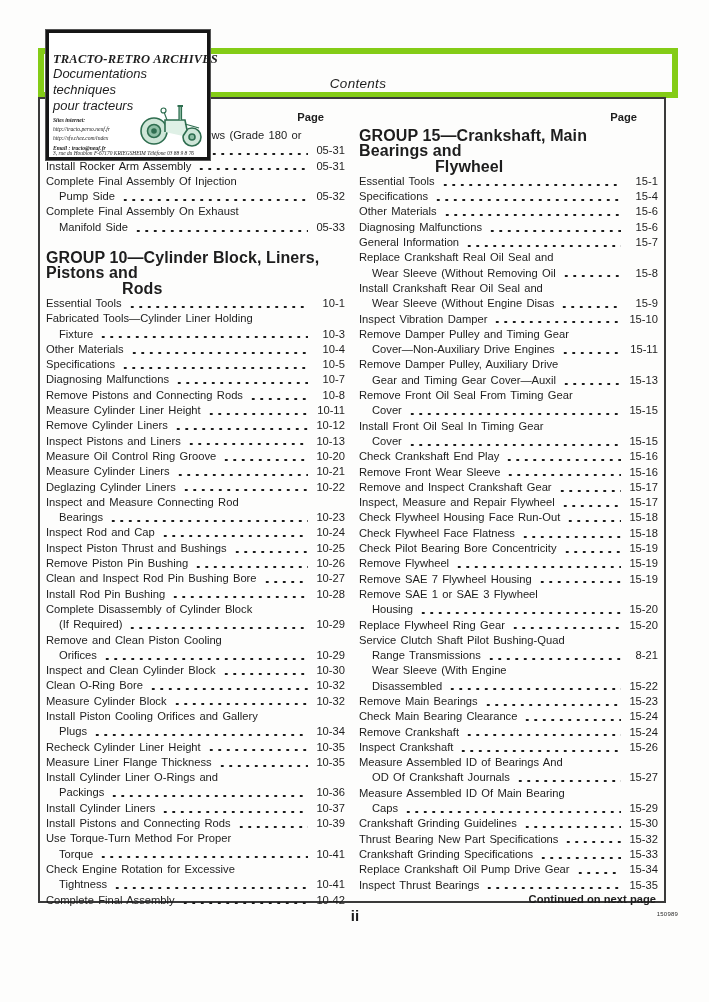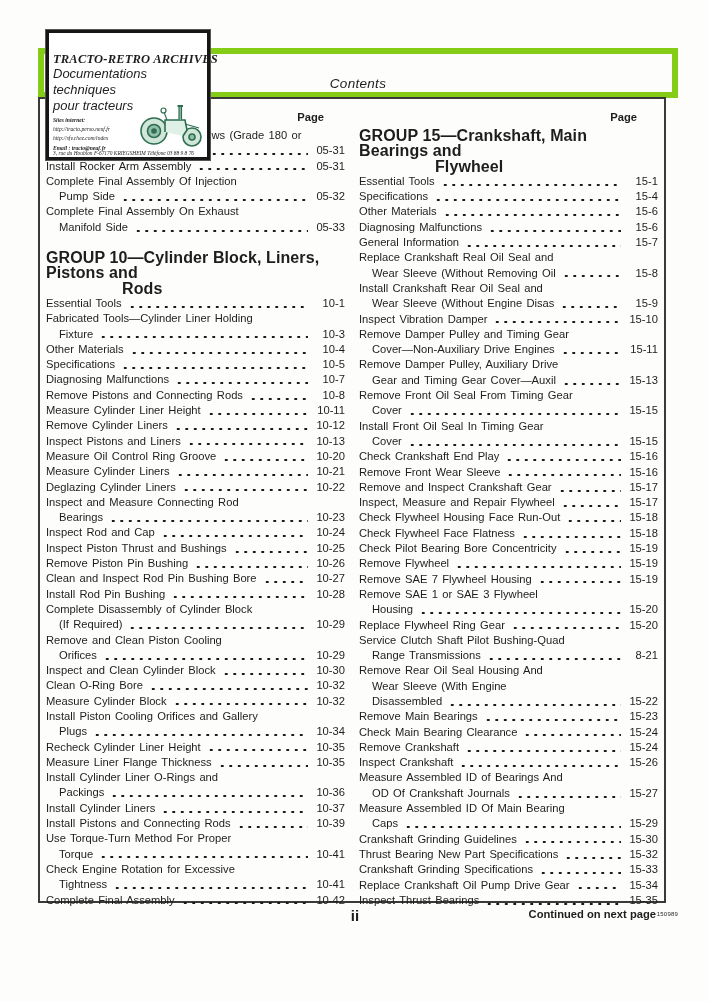--- a/index.html
+++ b/index.html
@@ -568,21 +568,20 @@
           </div>
           <div class="entry">
             <div class="entry-line"><span class="entry-text">Service Clutch Shaft Pilot Bushing-Quad</span></div>
             <div class="entry-line cont last">
               <span class="entry-text">Range Transmissions</span>
               <span class="leader"></span>
               <span class="page-num">8-21</span>
             </div>
           </div>
           <div class="entry">
-            <div class="entry-line"><span class="entry-text">Remove Rear Oil Seal Housing And</span></div>
             <div class="entry-line cont"><span class="entry-text">Wear Sleeve (With Engine</span></div>
             <div class="entry-line cont last">
               <span class="entry-text">Disassembled</span>
               <span class="leader"></span>
               <span class="page-num">15-22</span>
             </div>
           </div>
           <div class="entry">
             <div class="entry-line last">
               <span class="entry-text">Remove Main Bearings</span>

